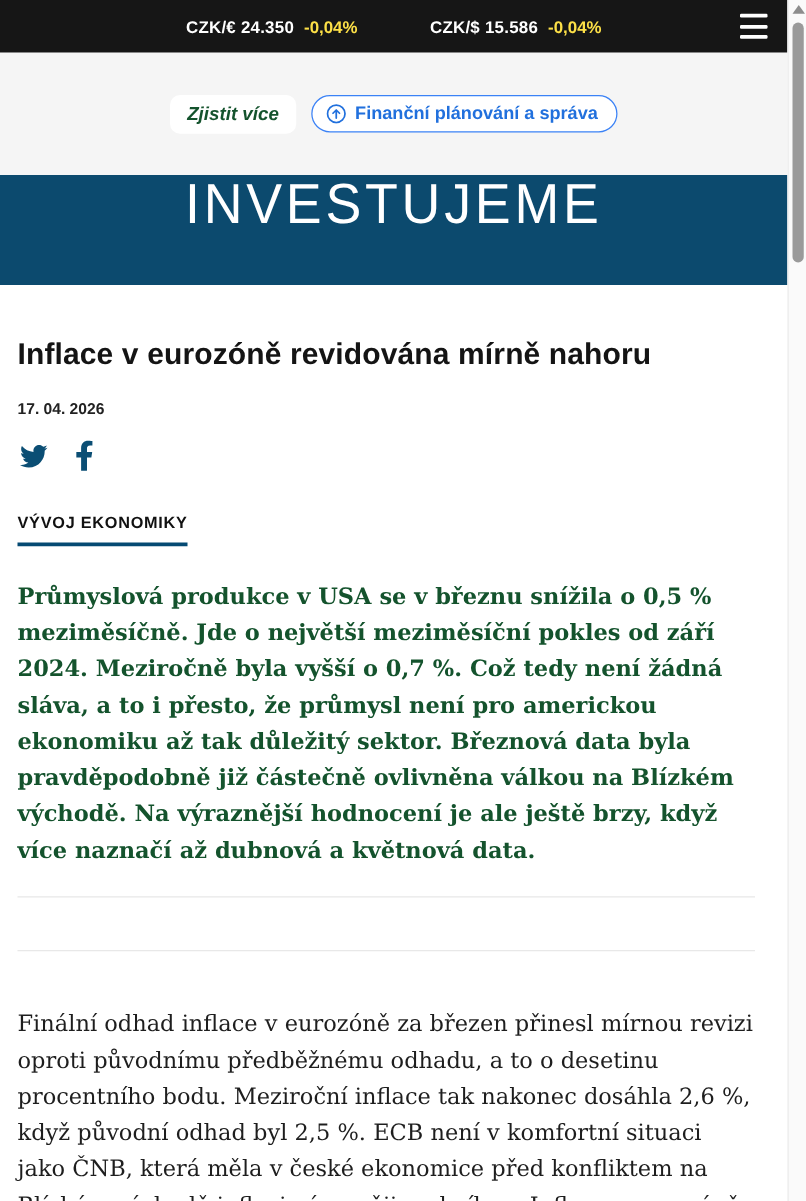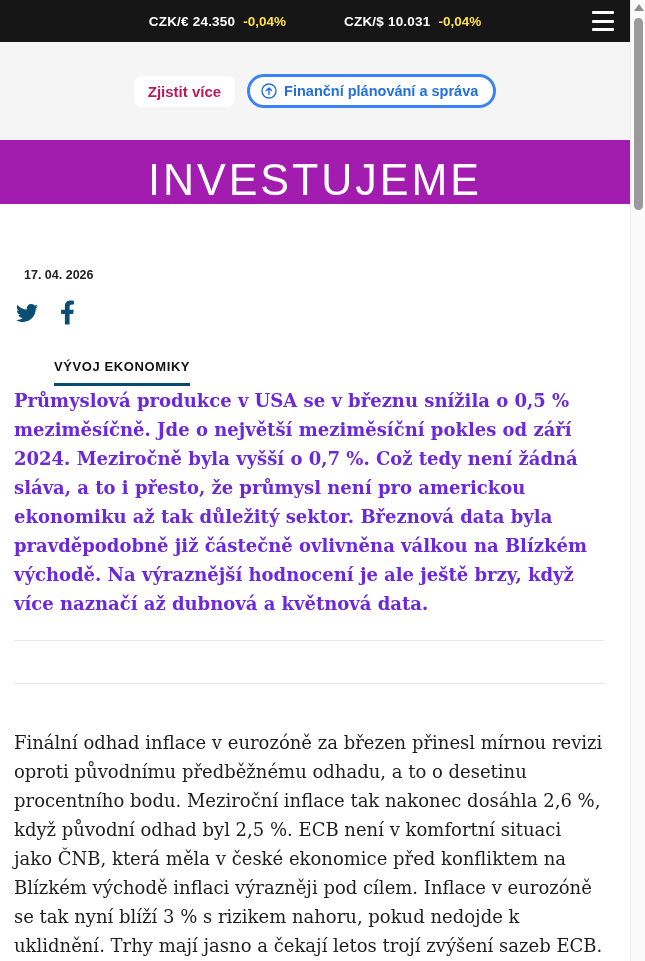--- a/index.html
+++ b/index.html
@@ -11,37 +11,37 @@
   
   .topbar { height:42px; background:#161616; display:flex; align-items:center; justify-content:center; gap:58px; position:relative; }
   .fx-item { display:flex; align-items:baseline; gap:8px; }
   .fx-label { color:#fff; font-weight:700; font-size:13.5px; letter-spacing:.2px; }
   .fx-change { color:#fde047; font-weight:700; font-size:13.5px; }
   .hamburger { position:absolute; right:16px; top:11px; width:22px; height:20px; display:flex; flex-direction:column; justify-content:space-between; cursor:pointer; }
   .hamburger span { display:block; height:3px; background:#fff; border-radius:1px; }
 
   
   .subheader { height:98px; background:#f5f5f5; display:flex; align-items:center; justify-content:center; gap:12px; }
-  .btn-plain { background:#fff; border:none; border-radius:8px; padding:7px 14px; font-size:15px; font-weight:600; color:#be185d; font-family:"Liberation Sans",sans-serif; cursor:pointer; }
-  .pill { display:flex; align-items:center; gap:7px; background:#fff; border:3px solid #3b82f6; border-radius:999px; padding:6px 15px 6px 11px; font-size:14.5px; font-weight:600; color:#2170dd; font-family:"Liberation Sans",sans-serif; cursor:pointer; }
+  .btn-plain { background:#fff; border:none; border-radius:8px; padding:7px 14px; font-size:15px; font-weight:600; color:#14532d; font-family:"Liberation Sans",sans-serif; cursor:pointer;font-style:italic; }
+  .pill { display:flex; align-items:center; gap:7px; background:#fff; border:1px solid #3b82f6; border-radius:999px; padding:6px 15px 6px 11px; font-size:14.5px; font-weight:600; color:#2170dd; font-family:"Liberation Sans",sans-serif; cursor:pointer; }
   .promo-icon { width:16px; height:16px; flex:0 0 auto; }
 
   
-  .banner { height:64px; background:#a21caf; display:flex; align-items:flex-end; justify-content:center; }
+  .banner { height:88px; background:#0c4a6e; display:flex; align-items:flex-start; justify-content:center; }
   .logo { color:#fff; font-family:"Liberation Sans",sans-serif; font-weight:300; font-size:43px; letter-spacing:3px; transform:scaleY(1.05); }
 
   
   .article { padding:42px 26px 0 14px; background:#fff; }
   .title { font-size:24px; font-weight:600; color:#141414; letter-spacing:.1px; font-family:"Liberation Sans",sans-serif; }
-  .date { margin-top:22px; font-size:12.5px; font-weight:700; color:#222;margin-left:10px; }
+  .date { margin-top:22px; font-size:12.5px; font-weight:700; color:#222; }
   .social { margin-top:18px; display:flex; align-items:center; gap:20px; }
   .social svg { display:block; cursor:pointer; }
   .category-wrap { margin-top:32px; }
-  .category { display:inline-block; font-size:13px; font-weight:800; letter-spacing:.6px; color:#111; padding-bottom:9px; border-bottom:3px solid #054a73; text-transform:uppercase;margin-left:40px; }
-  .lead { font-family:"DejaVu Serif","Liberation Serif",serif; font-weight:700; font-size:18px; line-height:29px; color:#6d28d9; }
+  .category { display:inline-block; font-size:13px; font-weight:800; letter-spacing:.6px; color:#111; padding-bottom:9px; border-bottom:3px solid #054a73; text-transform:uppercase; }
+  .lead { margin-top:26px; font-family:"DejaVu Serif","Liberation Serif",serif; font-weight:700; font-size:18px; line-height:29px; color:#14532d; }
   .rule { border:none; border-top:1px solid #e8e8e8; margin:0; }
   .rule-1 { margin-top:22px; }
   .rule-2 { margin-top:42px; }
   .body-par { margin-top:44px; font-family:"DejaVu Serif","Liberation Serif",serif; font-weight:400; font-size:18px; line-height:29px; color:#1e1e1e; }
 
   
   .scrollbar { position:absolute; top:0; right:0; width:15px; height:961px; background:#fafafa; border-left:1px solid #ececec; }
   .sb-arrow { position:absolute; top:4px; left:3px; width:0; height:0; border-left:5px solid transparent; border-right:5px solid transparent; border-bottom:7px solid #8d8d8d; cursor:pointer; }
   .sb-thumb { position:absolute; top:18px; left:3px; width:9px; height:192px; background:#9a9a9a; border-radius:5px; cursor:grab; }
 </style>
@@ -50,21 +50,21 @@
 
 <div class="page">
   <div class="content">
 
     <header class="topbar">
       <div class="fx-item">
         <span class="fx-label">CZK/€ 24.350</span>
         <span class="fx-change">-0,04%</span>
       </div>
       <div class="fx-item">
-        <span class="fx-label">CZK/$ 10.031</span>
+        <span class="fx-label">CZK/$ 15.586</span>
         <span class="fx-change">-0,04%</span>
       </div>
       <div class="hamburger">
         <span></span>
           <span></span>
           <span></span>
       </div>
     </header>
 
     <nav class="subheader">
@@ -78,20 +78,21 @@
         <span>Finanční plánování a správa</span>
       </button>
 
     </nav>
 
     <div class="banner">
       <div class="logo">INVESTUJEME</div>
     </div>
 
     <main class="article">
+      <h1 class="title">Inflace v eurozóně revidována mírně nahoru</h1>
       <div class="date">17. 04. 2026</div>
 
       <div class="social">
         <svg width="26" height="22" viewBox="0 0 512 512">
           <path fill="#0b4e74" d="M459.37 151.716c.325 4.548.325 9.097.325 13.645 0 138.72-105.583 298.558-298.558 298.558-59.452 0-114.68-17.219-161.137-47.106 8.447.974 16.568 1.299 25.34 1.299 49.055 0 94.213-16.568 130.274-44.832-46.132-.975-84.792-31.188-98.112-72.772 6.498.974 12.995 1.624 19.818 1.624 9.421 0 18.843-1.3 27.614-3.573-48.081-9.747-84.143-51.98-84.143-102.985v-1.299c13.969 7.797 30.214 12.67 47.431 13.319-28.264-18.843-46.781-51.005-46.781-87.391 0-19.492 5.197-37.36 14.294-52.954 51.655 63.675 129.3 105.258 216.365 109.807-1.624-7.797-2.599-15.918-2.599-24.04 0-57.828 46.782-104.934 104.934-104.934 30.213 0 57.502 12.67 76.67 33.137 23.715-4.548 46.456-13.32 66.599-25.34-7.798 24.366-24.366 44.833-46.132 57.827 21.117-2.273 41.584-8.122 60.426-16.243-14.292 20.791-32.161 39.308-52.628 54.253z"></path>
         </svg>
         <svg width="15" height="25" viewBox="0 0 320 512">
           <path fill="#0b4e74" d="M279.14 288l14.22-92.66h-88.91v-60.13c0-25.35 12.42-50.06 52.24-50.06h40.42V6.26S260.43 0 225.36 0c-73.22 0-121.08 44.38-121.08 124.72v70.62H22.89V288h81.39v224h100.17V288z"></path>
         </svg>
       </div>

